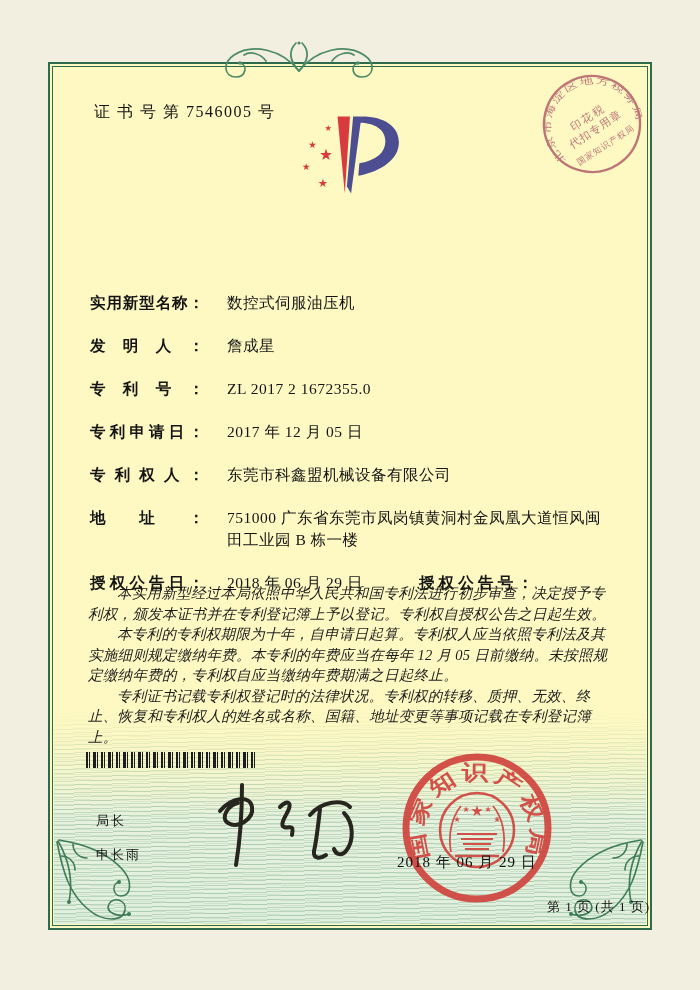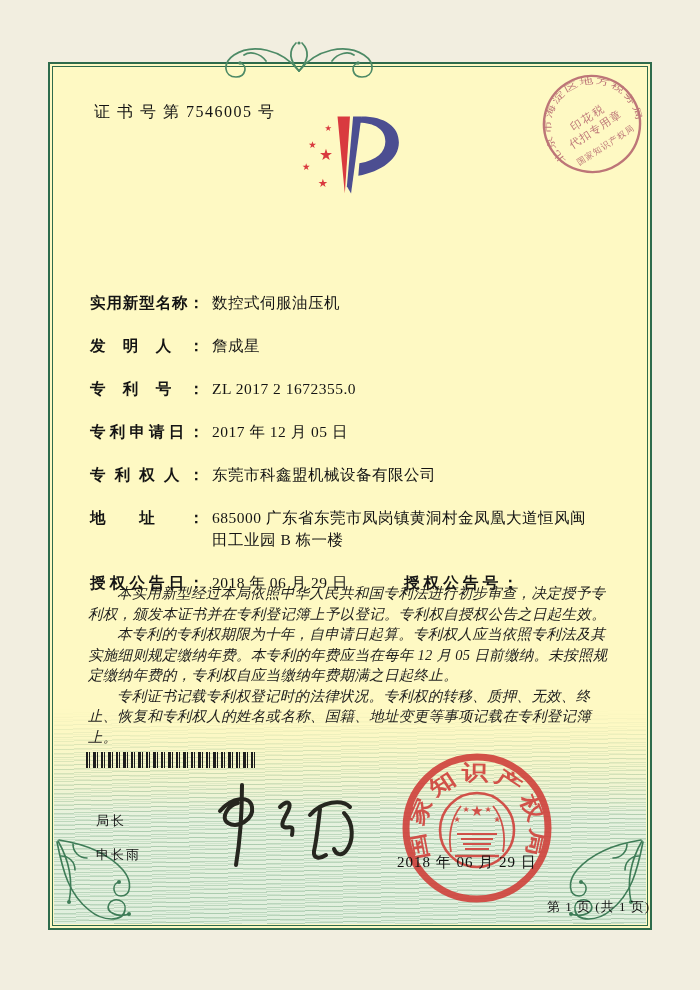--- a/index.html
+++ b/index.html
@@ -33,21 +33,21 @@
     position:absolute;left:0;top:138px;width:100%;text-align:center;
     font-size:37px;font-weight:700;letter-spacing:9px;text-indent:9px;z-index:3;
   }
   .fields{position:absolute;left:40px;top:228px;width:535px;z-index:3;font-size:15.5px;}
   .field-row{display:flex;margin-bottom:21px;line-height:22px;}
   .field-row.last{margin-bottom:0;}
   .flabel{
     display:inline-block;width:114px;flex:0 0 114px;
     text-align:justify;text-align-last:justify;letter-spacing:0;font-weight:bold;
   }
-  .fvalue{margin-left:8px;letter-spacing:.5px;}
+  .fvalue{margin-left:23px;letter-spacing:.5px;}
   .fvalue.addr{max-width:378px;}
   .dual{display:flex;}
   .dual .pair2{margin-left:56px;display:flex;justify-content:space-between;}
   .paras{
     position:absolute;left:38px;top:519px;width:530px;z-index:3;
     font-size:14.5px;line-height:20.5px;font-style:italic;letter-spacing:.3px;color:#1c1c1c;
   }
   .paras p{margin:0;text-indent:2em;}
   .barcode{
     position:absolute;left:36px;top:688px;width:170px;height:16px;z-index:3;
@@ -149,21 +149,21 @@
       <div class="field-row">
         <span class="flabel">专利申请日：</span>
         <span class="fvalue">2017 年 12 月 05 日</span>
       </div>
       <div class="field-row">
         <span class="flabel">专利权人：</span>
         <span class="fvalue">东莞市科鑫盟机械设备有限公司</span>
       </div>
       <div class="field-row">
         <span class="flabel">地址：</span>
-        <span class="fvalue addr">685000 广东省东莞市凤岗镇黄洞村金凤凰大道恒风闽田工业园 B 栋一楼</span>
+        <span class="fvalue addr">751000 广东省东莞市凤岗镇黄洞村金凤凰大道恒风闽田工业园 B 栋一楼</span>
       </div>
       <div class="field-row last dual">
         <span class="flabel">授权公告日：</span>
         <span class="fvalue">2018 年 06 月 29 日</span>
         <span class="pair2">
           <span class="flabel">授权公告号：</span>
         </span>
       </div>
     </div>
 

